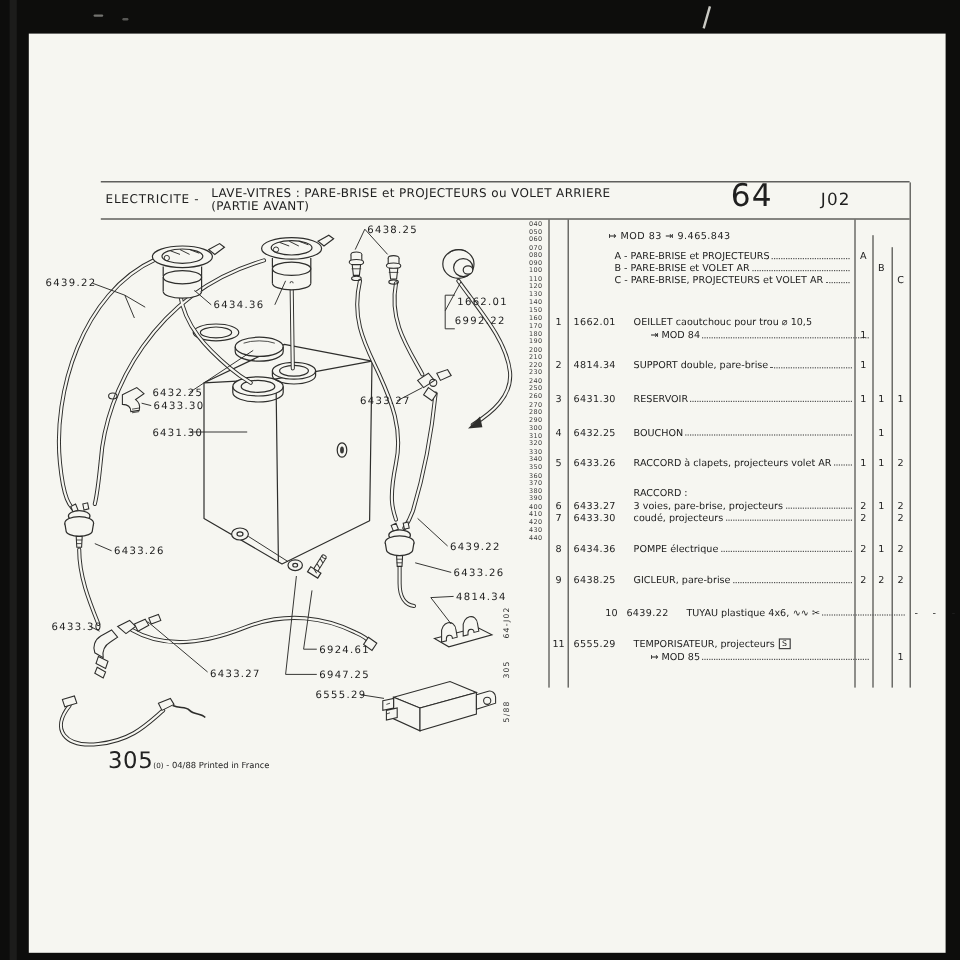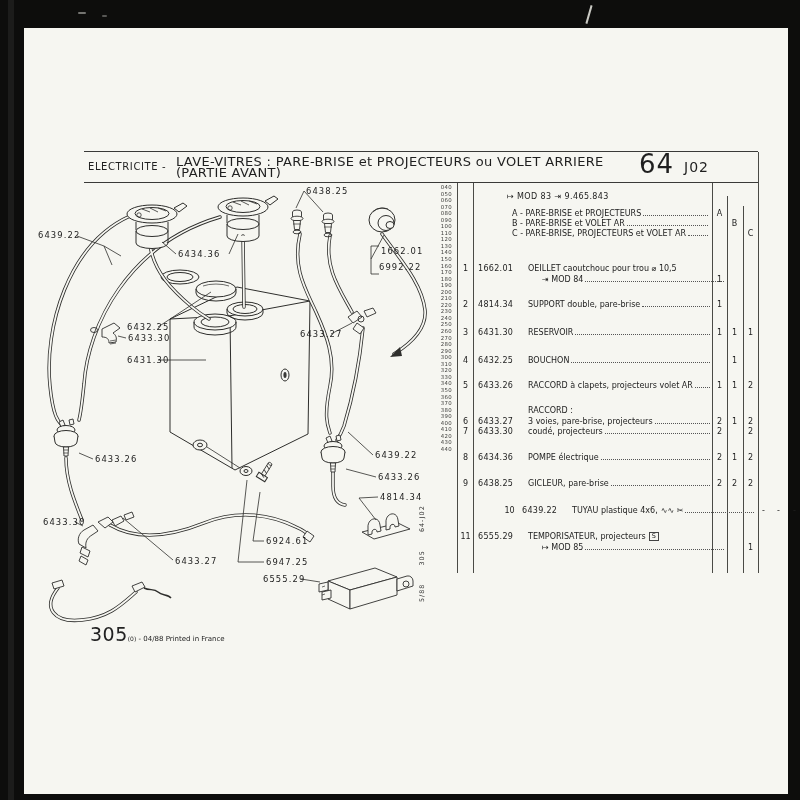--- a/index.html
+++ b/index.html
@@ -6,21 +6,21 @@
   #film{position:absolute;left:0;top:0;width:800px;height:800px;background:#0d0d0c;}
   #film .edge{position:absolute;left:8px;top:0;width:6px;height:800px;background:#1c1c1b;}
   .scratch{position:absolute;background:#c9c9c3;}
   #page{position:absolute;left:24px;top:28px;width:764px;height:766px;background:#f6f6f1;color:#1f1f1f;
         font-family:"DejaVu Sans","Liberation Sans",sans-serif;}
   .abs{position:absolute;}
   .rule{position:absolute;height:1px;background:#3a3a38;}
   .vrule{position:absolute;width:1px;background:#4a4a46;}
   
   #hdr-section{font-size:10px;letter-spacing:.6px;}
-  #hdr-title{font-size:13px;line-height:11px;letter-spacing:.3px;}
+  #hdr-title{font-size:10px;line-height:11px;letter-spacing:.3px;}
   #pg-num{font-size:26px;letter-spacing:1px;}
   #pg-code{font-size:14px;letter-spacing:1px;}
   
   .mnums{left:409px;top:156px;width:19px;text-align:right;color:#3c3c3a;}
   .mnum{height:6.56px;line-height:6.6px;font-size:5.4px;letter-spacing:.3px;}
   .trow{position:absolute;left:433px;width:302px;height:12px;font-size:8px;color:#222;}
   .trow2{height:24px;}
   .rnum{position:absolute;left:1px;width:15px;text-align:center;top:0;}
   .rref{position:absolute;left:21px;width:49px;letter-spacing:.3px;top:0;}
   .rline{position:absolute;left:71px;width:184px;top:0;display:flex;align-items:flex-end;white-space:nowrap;}
@@ -54,21 +54,21 @@
 
   <div class="rule" style="left:60px;top:123px;width:674px;"></div>
   <div class="rule" style="left:60px;top:154px;width:674px;"></div>
   <div class="vrule" style="left:734px;top:124px;height:421px;"></div>
 
   <div class="abs" id="hdr-section" style="left:64px;top:133px;">ELECTRICITE -</div>
   <div class="abs" id="hdr-title" style="left:152px;top:128px;">
     <div>LAVE-VITRES : PARE-BRISE et PROJECTEURS ou VOLET ARRIERE</div>
     <div>(PARTIE AVANT)</div>
   </div>
-  <div class="abs" id="pg-num" style="left:615px;top:121px;">64</div>
+  <div class="abs" id="pg-num" style="left:585px;top:121px;">64</div>
   <div class="abs" id="pg-code" style="left:660px;top:131px;">J02</div>
 
   <div class="vrule" style="left:433px;top:155px;height:390px;"></div>
   <div class="vrule" style="left:449px;top:155px;height:390px;"></div>
   <div class="vrule" style="left:688px;top:155px;height:390px;"></div>
   <div class="vrule" style="left:703px;top:168px;height:377px;"></div>
   <div class="vrule" style="left:719px;top:178px;height:367px;"></div>
 
   <div class="abs mnums">
       <div class="mnum">040</div>

